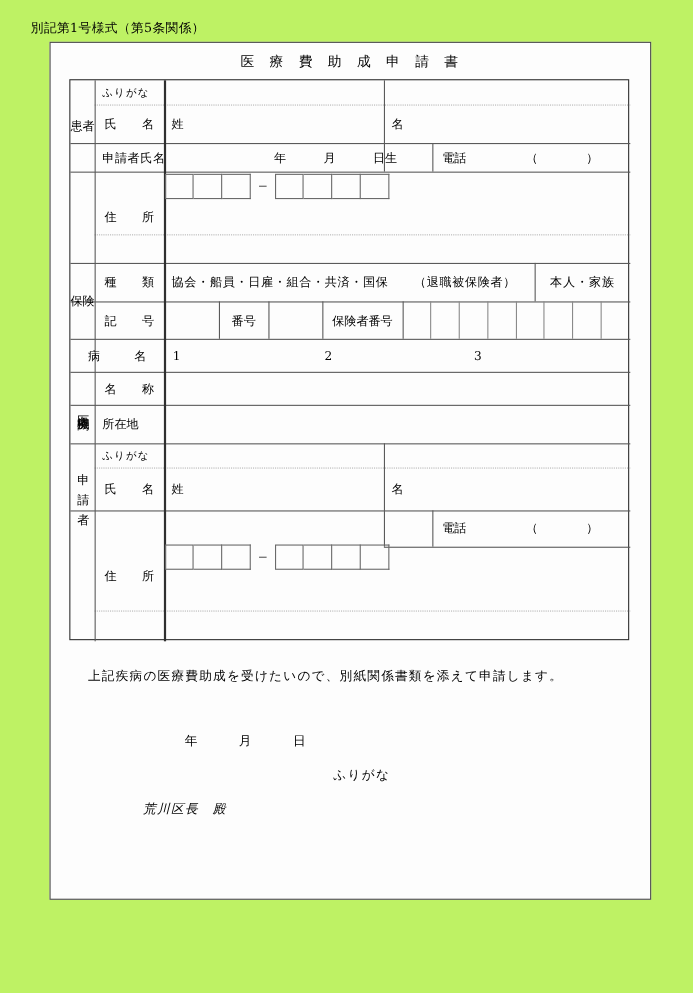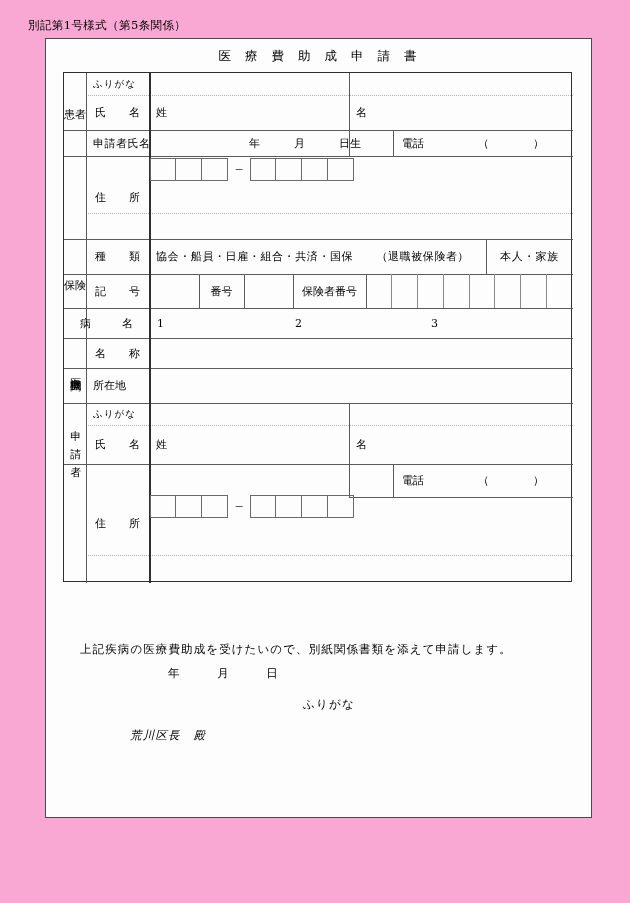--- a/index.html
+++ b/index.html
@@ -8,21 +8,21 @@
     background: #ffffff;
   }
   body {
     font-family: "DejaVu Serif", "Liberation Serif", serif;
     color: #000000;
   }
   #page {
     position: relative;
     width: 630px;
     height: 903px;
-    background: #f9a8d4;
+    background: #bef264;
     overflow: hidden;
   }
   
   .form-code {
     position: absolute;
     left: 28px;
     top: 18px;
     font-size: 11.5px;
     letter-spacing: 0.4px;
     white-space: nowrap;
@@ -280,21 +280,21 @@
       <div class="bx"></div>
       <div class="bx"></div>
       <div class="dash">−</div>
       <div class="bx first"></div>
       <div class="bx"></div>
       <div class="bx"></div>
       <div class="bx"></div>
     </div>
     <div class="cell" style="left:85px; top:110px; width:424px; height:56px;"></div>
 
-    <div class="vlabel" style="left:0; top:178px; width:22px; height:69px;">
+    <div class="vlabel" style="left:0; top:166px; width:22px; height:69px;">
       <span>保険</span>
     </div>
     <div class="cell" style="left:22px; top:166px; width:63px; height:35px;">
       <div class="spread">
         <span>種</span>
         <span>類</span>
       </div>
     </div>
     <div class="cell ctr" style="left:422px; top:166px; width:87px; height:35px; justify-content:center;">
       <span style="letter-spacing:0.8px;">本人・家族</span>
@@ -393,21 +393,21 @@
       <div class="bx"></div>
       <div class="dash">−</div>
       <div class="bx first"></div>
       <div class="bx"></div>
       <div class="bx"></div>
       <div class="bx"></div>
     </div>
     <div class="cell" style="left:85px; top:447px; width:424px; height:63px;"></div>
   </div>
 
-  <div class="statement" style="left:80px; top:642px;">上記疾病の医療費助成を受けたいので、別紙関係書類を添えて申請します。</div>
+  <div class="statement" style="left:80px; top:607px;">上記疾病の医療費助成を受けたいので、別紙関係書類を添えて申請します。</div>
 
   <div class="date-line" style="left:168px; top:666px;">
     <span style="margin-right:34px;">年</span>
     <span style="margin-right:34px;">月</span>
     <span>日</span>
   </div>
 
   <div class="sig-line" style="left:303px; top:697px;">ふりがな</div>
 
   <div class="addressee" style="left:130px; top:728px;font-style:italic;">荒川区長　殿</div>

